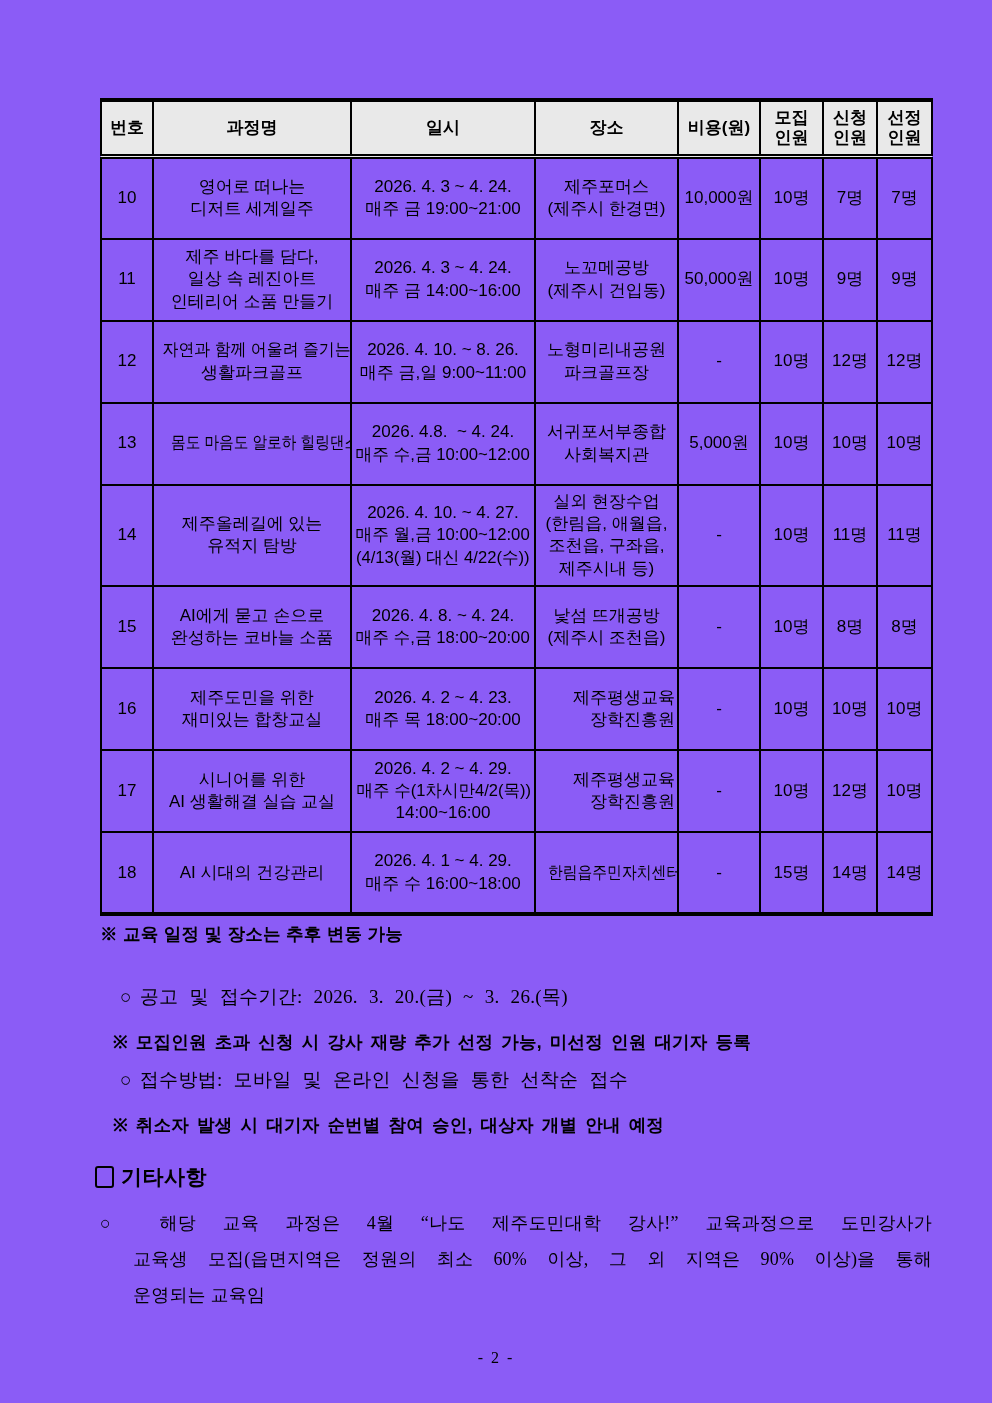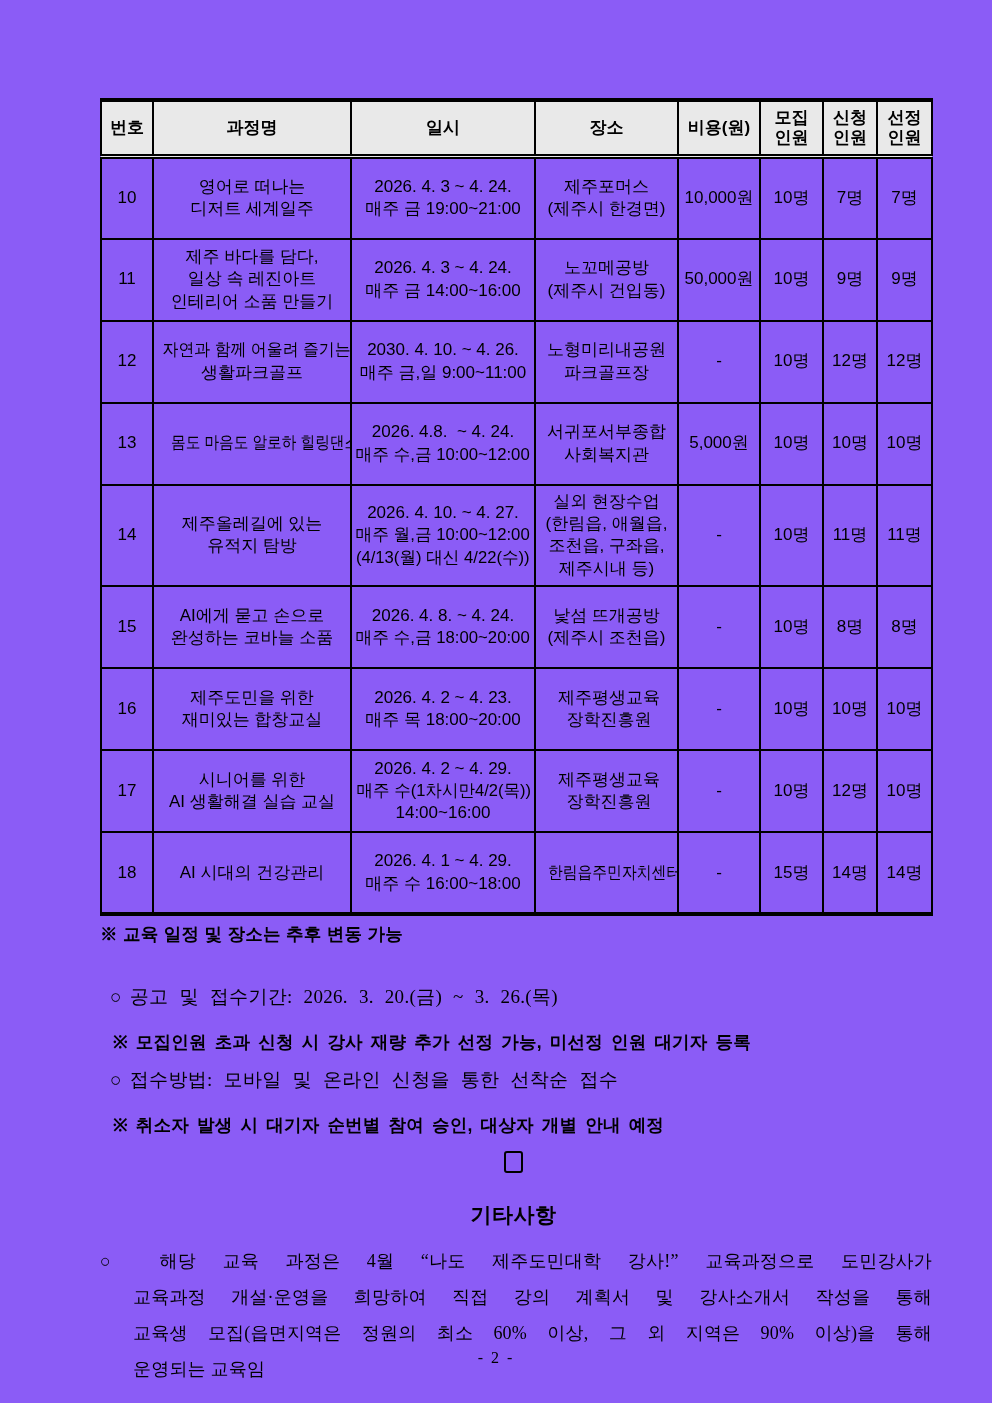--- a/index.html
+++ b/index.html
@@ -23,43 +23,43 @@
     text-align:center; vertical-align:middle;
     white-space:pre-line; height:48px; padding:2px 0;
     border-bottom:5px double #000;
   }
   table.courses tbody tr { height:82px; }
   table.courses td {
     vertical-align:middle; text-align:center;
     font-size:17px; line-height:1.32; padding:5px 2px;
     overflow:hidden;
   }
-  table.courses td.left { text-align:center; padding-left:7px; }
+  table.courses td.left { text-align:right; padding-left:7px; }
   td .line { display:block; }
   .fitline { display:inline-block; white-space:pre; }
 
   
   .footnote { margin-top:6px; font-weight:bold; font-size:17.5px; letter-spacing:.3px; }
 
   .notices { margin-top:38px; }
   .notice {
     font-family:"Liberation Serif", serif;
-    font-size:19px; margin:0 0 19px 10px; letter-spacing:.3px; word-spacing:6px;
+    font-size:19px; margin:0 0 19px 20px; letter-spacing:.3px; word-spacing:6px;
   }
   .notice.bold {
     font-family:"Liberation Sans", sans-serif;
     font-weight:bold; font-size:17.5px; margin:0 0 13px 13px;
     letter-spacing:.2px; word-spacing:3px;
   }
   .notice .blt { margin-right:8px; }
 
   .section-title {
-    margin-top:14px; margin-left:-5px;
-    display:flex; align-items:center; gap:28px;
-    font-size:21px; font-weight:bold; letter-spacing:.5px;flex-direction:column;
+    margin-top:26px; margin-left:-5px;
+    display:flex; align-items:center; gap:7px;
+    font-size:21px; font-weight:bold; letter-spacing:.5px;
   }
   .sq { width:15px; height:18px; border:2px solid #000; border-radius:3px; display:inline-block; }
 
   .etc { margin-top:14px; font-family:Liberation Serif, serif; font-size:18px; }
   .etc-item { padding-left:33px; margin-top:13px; }
   .etc-item .pline { line-height:36px; letter-spacing:.2px; }
   .etc-item .pline.first { text-indent:-33px; }
   .etc-item .pline.just { text-align:justify; text-align-last:justify; }
 
   .page-num {
@@ -161,21 +161,21 @@
           </tr>
           <tr>
             <td>
               <div class="line"><span class="fitline">12</span></div>
             </td>
             <td>
               <div class="line"><span class="fitline" style="transform: scaleX(0.935); transform-origin: center center;">자연과 함께 어울려 즐기는</span></div>
               <div class="line"><span class="fitline">생활파크골프</span></div>
             </td>
             <td>
-              <div class="line"><span class="fitline">2030. 4. 10. ~ 4. 26.</span></div>
+              <div class="line"><span class="fitline">2026. 4. 10. ~ 8. 26.</span></div>
               <div class="line"><span class="fitline">매주 금,일 9:00~11:00</span></div>
             </td>
             <td>
               <div class="line"><span class="fitline">노형미리내공원</span></div>
               <div class="line"><span class="fitline">파크골프장</span></div>
             </td>
             <td>
               <div class="line"><span class="fitline">-</span></div>
             </td>
             <td>
@@ -376,21 +376,20 @@
       </div>
 
     <div class="section-title">
       <span class="sq"></span>
       <span>기타사항</span>
     </div>
 
     <div class="etc" id="etc-items">
         <div class="etc-item">
           <div class="pline first just">○ 해당 교육 과정은 4월 “나도 제주도민대학 강사!” 교육과정으로 도민강사가</div>
-          <div class="pline just">교육과정 개설·운영을 희망하여 직접 강의 계획서 및 강사소개서 작성을 통해</div>
           <div class="pline just">교육생 모집(읍면지역은 정원의 최소 60% 이상, 그 외 지역은 90% 이상)을 통해</div>
           <div class="pline">운영되는 교육임</div>
         </div>
       </div>
 
   </div>
 
   <div class="page-num">- 2 -</div>
 </div>
 

